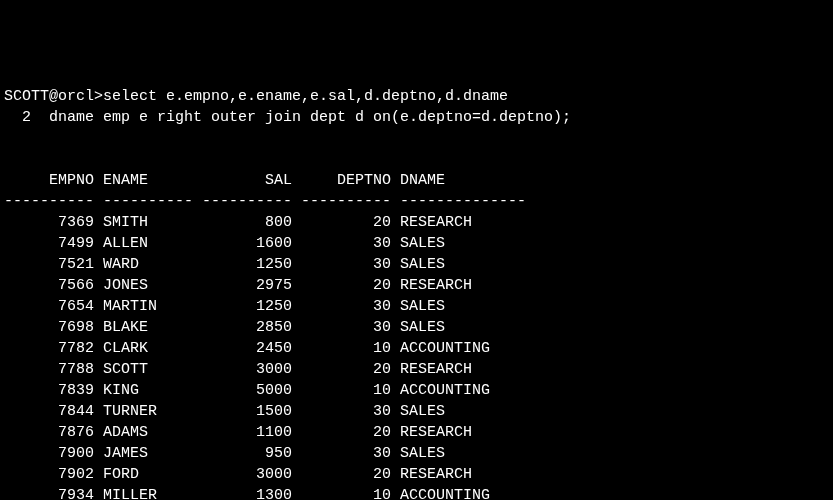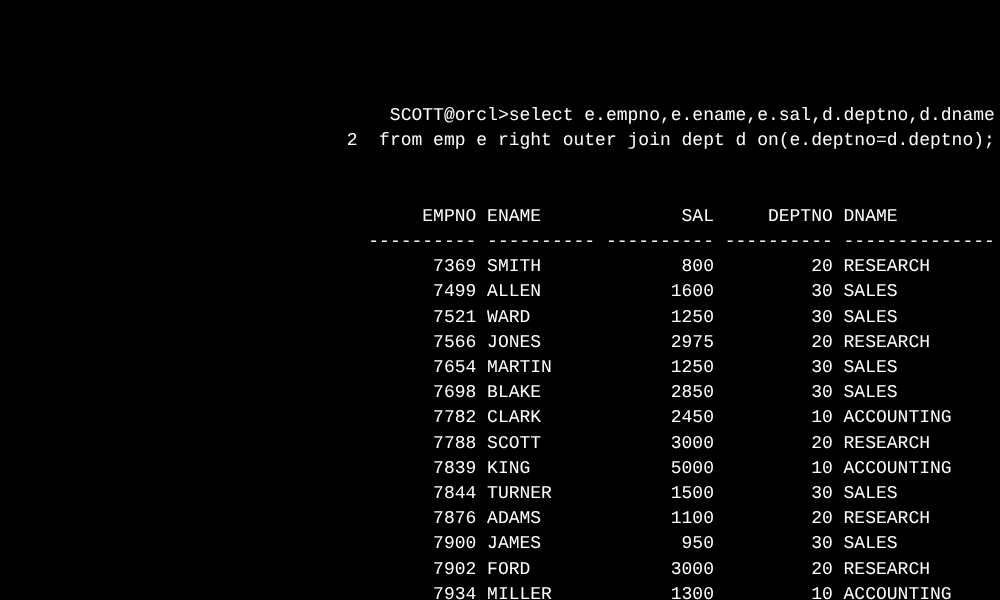--- a/index.html
+++ b/index.html
@@ -1,19 +1,18 @@
 <!DOCTYPE html>
 <html><head>
   <meta charset="utf-8">
   <style>
     * {
       margin: 0;
       padding: 0;
       box-sizing: border-box;
-      text-align: right;
     }
     body {
       background: #000000;
       color: #ffffff;
       font-family: "Consolas", "Courier New", monospace;
       font-size: 15px;
       line-height: 1.4;
       padding: 2px 4px;
       width: 833px;
       height: 500px;
@@ -28,18 +27,18 @@
     }
     .row {
       display: block;
     }
   </style>
 </head>
 <body>
 
 
 
-<span class="prompt-line"><span>SCOTT@orcl&gt;</span><span>select e.empno,e.ename,e.sal,d.deptno,d.dname</span></span><span class="prompt-line"><span>  2  </span><span>from emp e right outer join dept d on(e.deptno=d.deptno);</span></span>
+<span class="prompt-line"><span>SCOTT@orcl&gt;</span><span>select e.empno,e.ename,e.sal,d.deptno,d.dname</span></span><span class="prompt-line"><span>  2  </span><span>dname emp e right outer join dept d on(e.deptno=d.deptno);</span></span>
 <div class="output-block"><span class="row" id="header-row">     EMPNO ENAME             SAL     DEPTNO DNAME         </span><span class="row" id="sep-row">---------- ---------- ---------- ---------- --------------</span><div id="data-rows"><span class="row">      7369 SMITH             800         20 RESEARCH      </span><span class="row">      7499 ALLEN            1600         30 SALES         </span><span class="row">      7521 WARD             1250         30 SALES         </span><span class="row">      7566 JONES            2975         20 RESEARCH      </span><span class="row">      7654 MARTIN           1250         30 SALES         </span><span class="row">      7698 BLAKE            2850         30 SALES         </span><span class="row">      7782 CLARK            2450         10 ACCOUNTING    </span><span class="row">      7788 SCOTT            3000         20 RESEARCH      </span><span class="row">      7839 KING             5000         10 ACCOUNTING    </span><span class="row">      7844 TURNER           1500         30 SALES         </span><span class="row">      7876 ADAMS            1100         20 RESEARCH      </span><span class="row">      7900 JAMES             950         30 SALES         </span><span class="row">      7902 FORD             3000         20 RESEARCH      </span><span class="row">      7934 MILLER           1300         10 ACCOUNTING    </span></div></div>
 
 
 
 
 
 </body></html>

